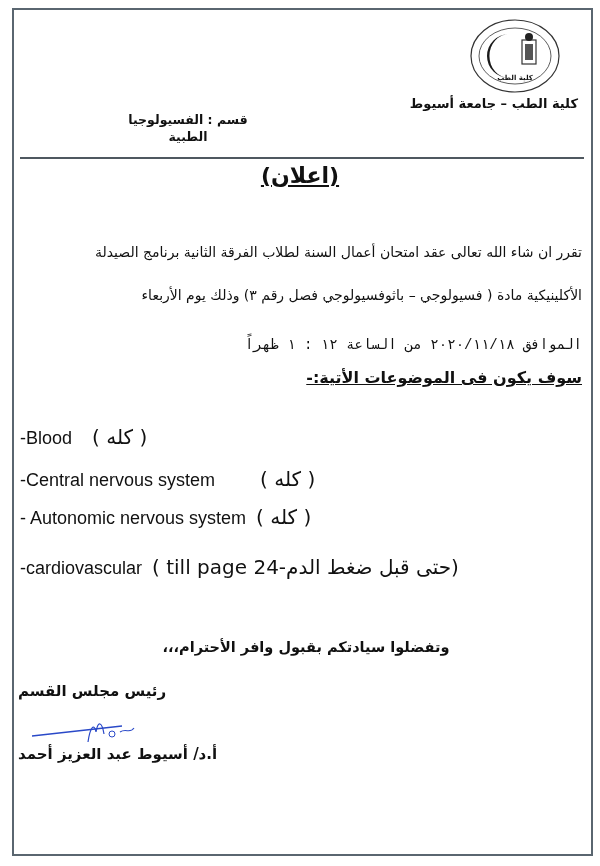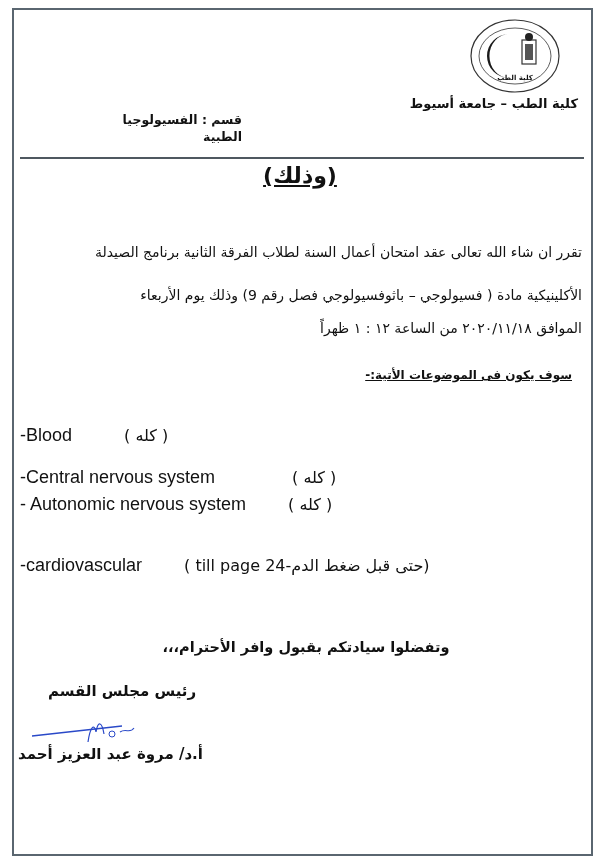--- a/index.html
+++ b/index.html
@@ -3,40 +3,40 @@
 <meta charset="utf-8">
 <style>
   html, body { margin:0; padding:0; background:#ffffff; }
   body { width:600px; height:866px; position:relative; overflow:hidden;
          font-family:"DejaVu Sans", "Liberation Sans", sans-serif; color:#111; }
   .frame { position:absolute; left:12px; top:8px; width:581px; height:848px;
            border:2px solid #5a6670; box-sizing:border-box; }
   .logo { position:absolute; left:465px; top:16px; width:100px; height:84px; }
   .faculty { position:absolute; right:22px; top:96px; font-weight:bold; font-size:13px;
              direction:rtl; white-space:nowrap; }
-  .dept { position:absolute; left:102px; top:111px; width:140px; text-align:right;
+  .dept { position:absolute; left:118px; top:111px; width:140px; text-align:center;
           font-weight:bold; font-size:12.5px; direction:rtl; line-height:17px; }
   .divider { position:absolute; left:20px; top:157px; width:564px; height:2px; background:#4f5860; }
   .title { position:absolute; left:0; right:0; top:163px; text-align:center;
            font-weight:bold; font-size:22px; text-decoration:underline; direction:rtl;
            font-family:"DejaVu Sans", sans-serif; }
   .para { position:absolute; right:18px; width:570px; direction:rtl; text-align:right;
           font-size:14px; font-family:"DejaVu Sans", sans-serif; white-space:nowrap; }
   .p1 { top:244px; }
   .p2 { top:287px; }
-  .p3 { top:320px; }
-  .topics-head { position:absolute; right:28px; top:368px; direction:rtl; font-weight:bold;
-                 font-size:12px; text-decoration:underline; white-space:nowrap; }
+  .p3 { top:336px;font-family:Liberation Mono, monospace; }
+  .topics-head { position:absolute; right:18px; top:368px; direction:rtl; font-weight:bold;
+                 font-size:16px; text-decoration:underline; white-space:nowrap; }
   .item { position:absolute; left:20px; font-size:18px; font-family:"Liberation Sans", sans-serif;
           white-space:nowrap; direction:ltr; }
-  .item .ar { font-family:"DejaVu Sans", sans-serif; font-size:16px;margin-left:32px; }
-  .i1 { top:425px; } .i2 { top:467px; } .i3 { top:494px;text-align:right; } .i4 { top:555px; }
+  .item .ar { font-family:"DejaVu Sans", sans-serif; font-size:20px; }
+  .i1 { top:425px; } .i2 { top:467px; } .i3 { top:505px;text-align:right; } .i4 { top:555px; }
   .closing { position:absolute; left:12px; right:0; top:639px; text-align:center; direction:rtl;
              font-weight:bold; font-size:14.5px; }
-  .sign-role { position:absolute; left:18px; top:682px; direction:rtl; font-weight:bold; font-size:15px;margin-left:30px; }
+  .sign-role { position:absolute; left:18px; top:682px; direction:rtl; font-weight:bold; font-size:15px; }
   .signature { position:absolute; left:30px; top:712px; width:120px; height:40px; }
   .sign-name { position:absolute; left:18px; top:745px; direction:rtl; font-weight:bold; font-size:15px; }
 </style>
 </head>
 <body>
 
 <div class="frame"></div>
 
 <svg class="logo" viewBox="0 0 100 84">
   <ellipse cx="50" cy="40" rx="44" ry="36" fill="none" stroke="#333" stroke-width="1.2"></ellipse>
@@ -49,24 +49,24 @@
 </svg>
 
 <div class="faculty">كلية الطب – جامعة أسيوط</div>
 
 <div class="dept">
   <div>قسم : الفسيولوجيا الطبية</div>
 </div>
 
 <div class="divider"></div>
 
-<div class="title">(وذلك)</div>
+<div class="title">(اعلان)</div>
 
 <div class="para p1">تقرر ان شاء الله تعالى عقد امتحان أعمال السنة لطلاب الفرقة الثانية برنامج الصيدلة</div>
-<div class="para p2">الأكلينيكية مادة ( فسيولوجي – باثوفسيولوجي فصل رقم 9)  وذلك يوم الأربعاء</div>
+<div class="para p2">الأكلينيكية مادة ( فسيولوجي – باثوفسيولوجي فصل رقم ٣)  وذلك يوم الأربعاء</div>
 <div class="para p3">الموافق ٢٠٢٠/١١/١٨ من الساعة ١٢ : ١ ظهراً</div>
 
 <div class="topics-head">سوف يكون فى الموضوعات الأتية:-</div>
 
 <div class="item i1">
   <span>-Blood</span>&nbsp;&nbsp;&nbsp;
   <span class="ar" dir="rtl">( كله )</span>
 </div>
 <div class="item i2">
   <span>-Central nervous system</span>&nbsp;&nbsp;&nbsp;&nbsp;&nbsp;&nbsp;&nbsp;&nbsp;
@@ -85,13 +85,13 @@
 
 <div class="sign-role">رئيس مجلس القسم</div>
 
 <svg class="signature" viewBox="0 0 120 40">
   <path d="M2 24 L92 14" stroke="#2a49c8" stroke-width="1.5" fill="none"></path>
   <path d="M58 30 C60 16 64 10 66 20 C68 8 72 10 74 22" stroke="#2a49c8" stroke-width="1.2" fill="none"></path>
   <circle cx="82" cy="22" r="3" fill="none" stroke="#2a49c8" stroke-width="1"></circle>
   <path d="M90 20 C96 16 100 22 104 16" stroke="#2a49c8" stroke-width="1.1" fill="none"></path>
 </svg>
 
-<div class="sign-name">أ.د/ مروة عبد العزيز أحمد</div>
+<div class="sign-name">أ.د/ أسيوط عبد العزيز أحمد</div>
 
 </body></html>

